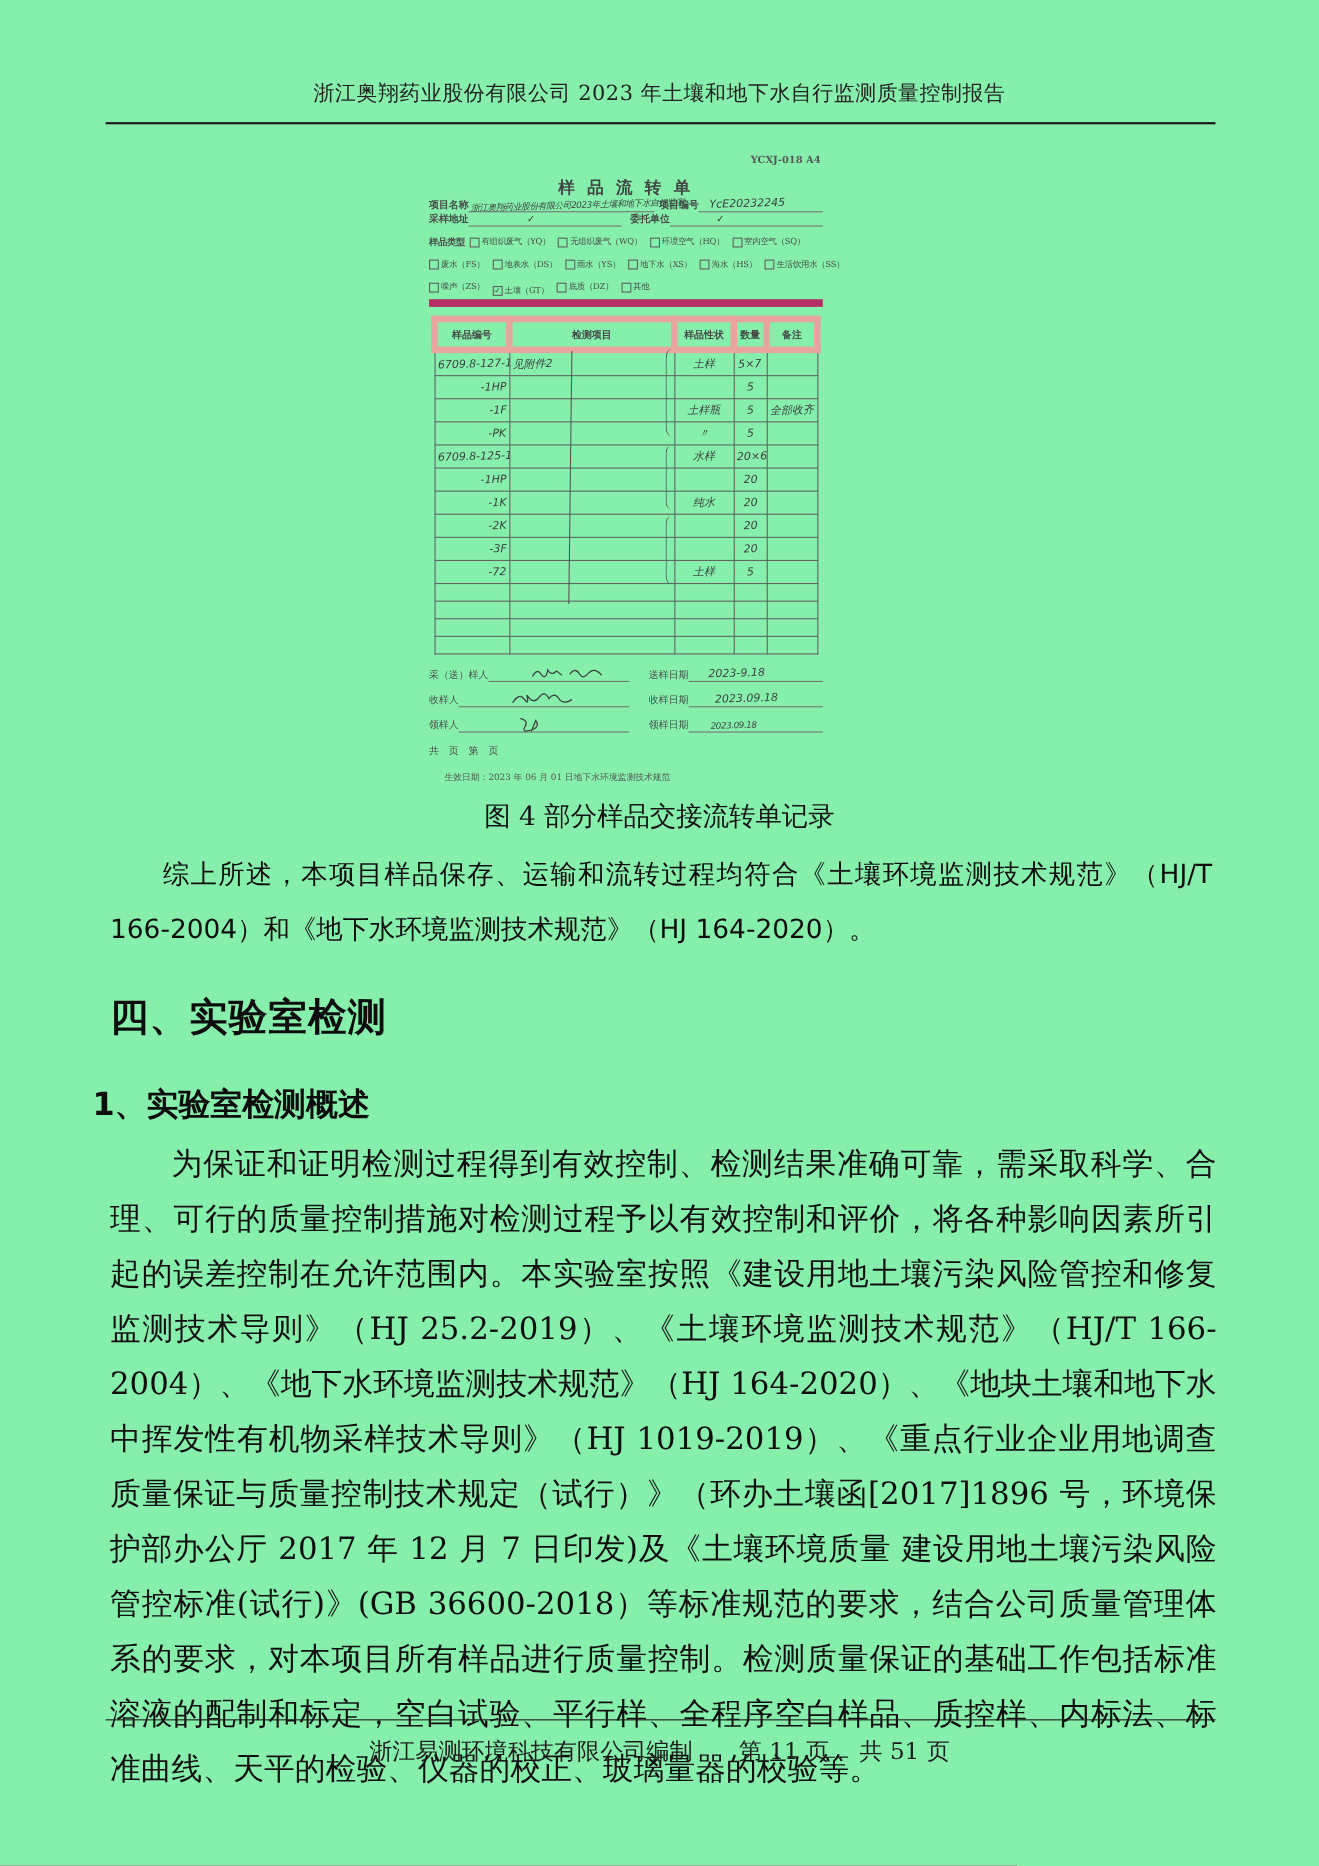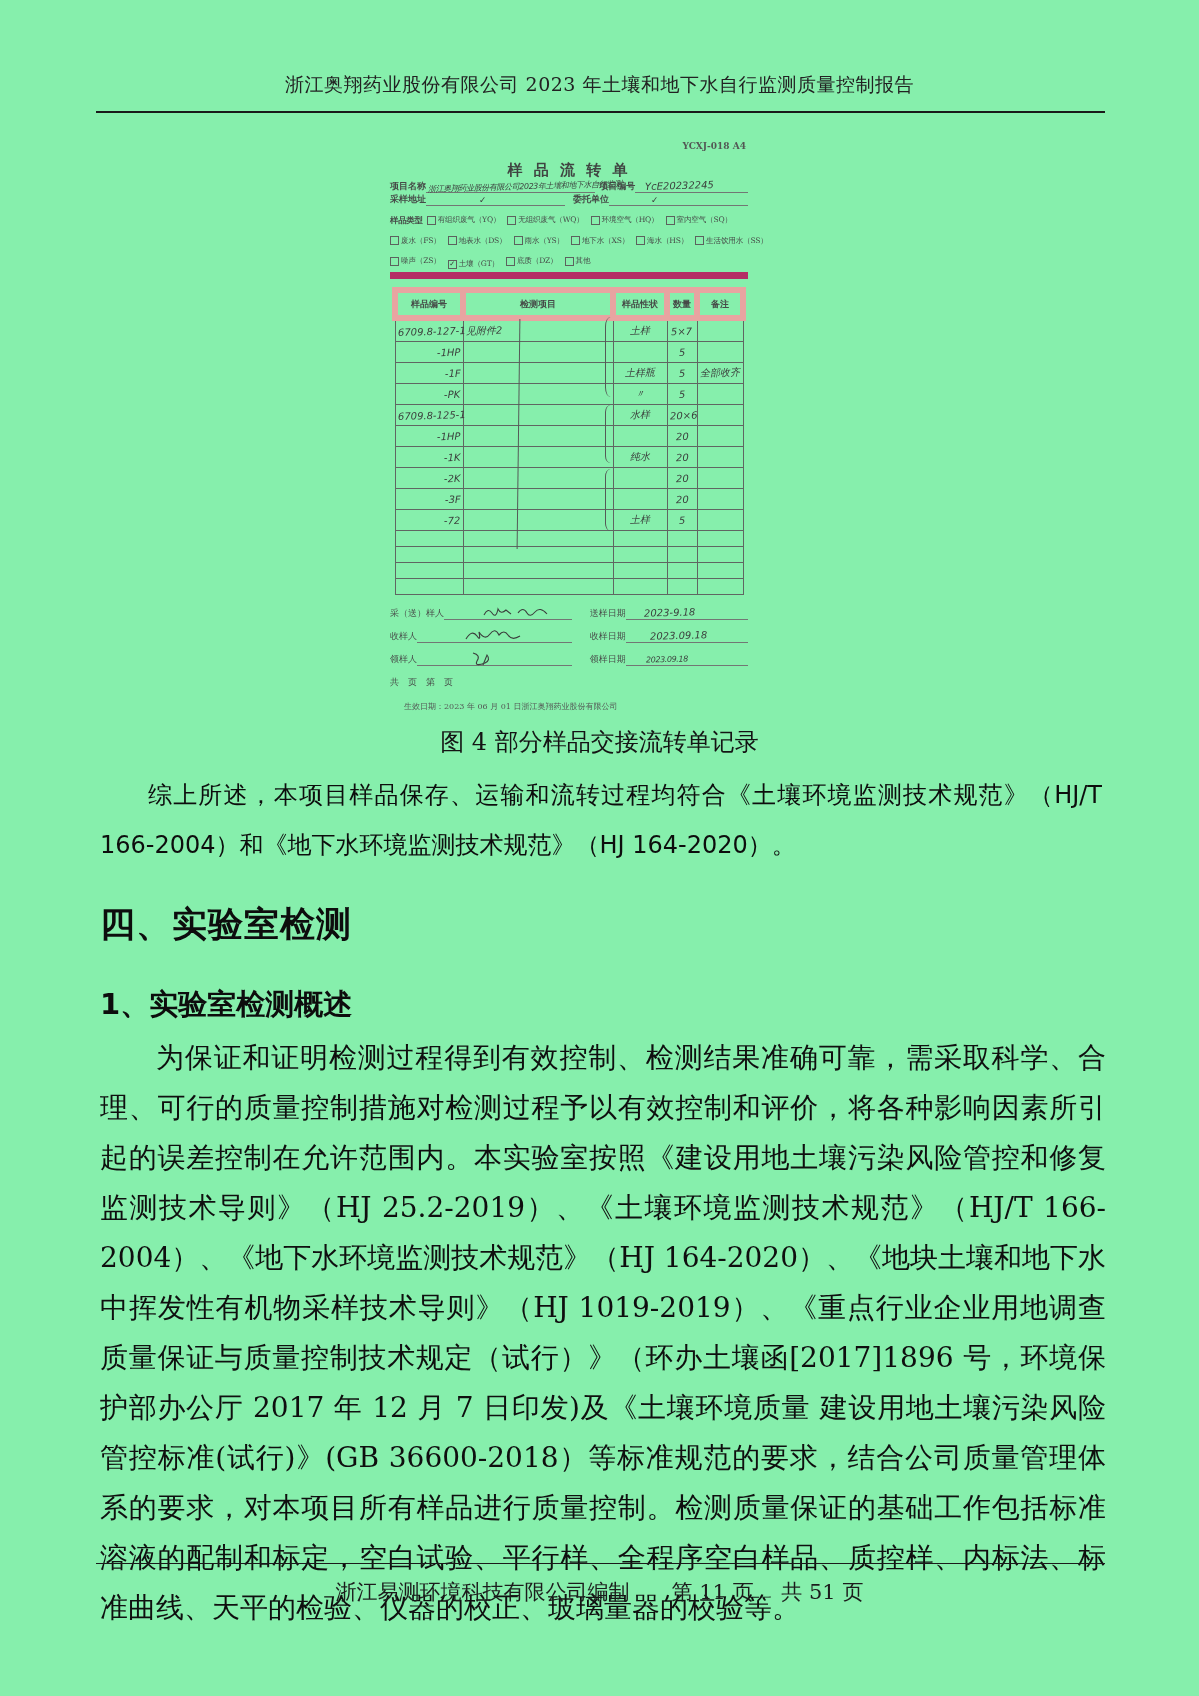--- a/index.html
+++ b/index.html
@@ -61,21 +61,21 @@
         color:#4a4a4a;padding:0 10px 0 14px;}
   
   .fig-caption{position:absolute;top:726px;left:0;width:100%;text-align:center;
         font-size:24px;color:#141414;}
   .summary{position:absolute;top:770px;left:100px;width:1002px;margin:0;
         font-family:"DejaVu Sans","Liberation Sans",sans-serif;font-weight:normal;
         font-size:24px;line-height:50px;text-indent:2em;text-align:justify;color:#0d0d0d;}
   .h-sec{position:absolute;top:901px;left:100px;margin:0;
         font-family:"DejaVu Sans","Liberation Sans",sans-serif;
         font-size:35px;font-weight:bold;color:#0d0d0d;letter-spacing:1px;}
-  .h-sub{position:absolute;top:985px;left:100px;margin:0;
+  .h-sub{position:absolute;top:985px;left:84px;margin:0;
         font-family:"DejaVu Sans","Liberation Sans",sans-serif;
         font-size:29px;font-weight:bold;color:#0d0d0d;}
   .body-para{position:absolute;top:1033px;left:100px;width:1006px;margin:0;
         font-size:28px;line-height:50px;text-indent:2em;text-align:justify;color:#0f0f0f;}
 </style>
 </head>
 <body>
 
 <div class="page">
 
@@ -294,21 +294,21 @@
             <span class="hw tiny" style="position:absolute;left:20px;bottom:1px;">2023.09.18</span>
           </span>
         </span>
       </div>
     </div>
 
     <div class="pages-line">共　页　第　页</div>
 
     <div class="scan-bottom">
       <span>生效日期：2023 年 06 月 01 日</span>
-      <span>浙江奥翔药业股份有限公司</span>
+      <span>地下水环境监测技术规范</span>
     </div>
   </div>
 
   <div class="fig-caption">图 4 部分样品交接流转单记录</div>
 
   <p class="summary">综上所述，本项目样品保存、运输和流转过程均符合《土壤环境监测技术规范》（HJ/T 166-2004）和《地下水环境监测技术规范》（HJ 164-2020）。</p>
 
   <h1 class="h-sec">四、实验室检测</h1>
   <h2 class="h-sub">1、实验室检测概述</h2>
 

